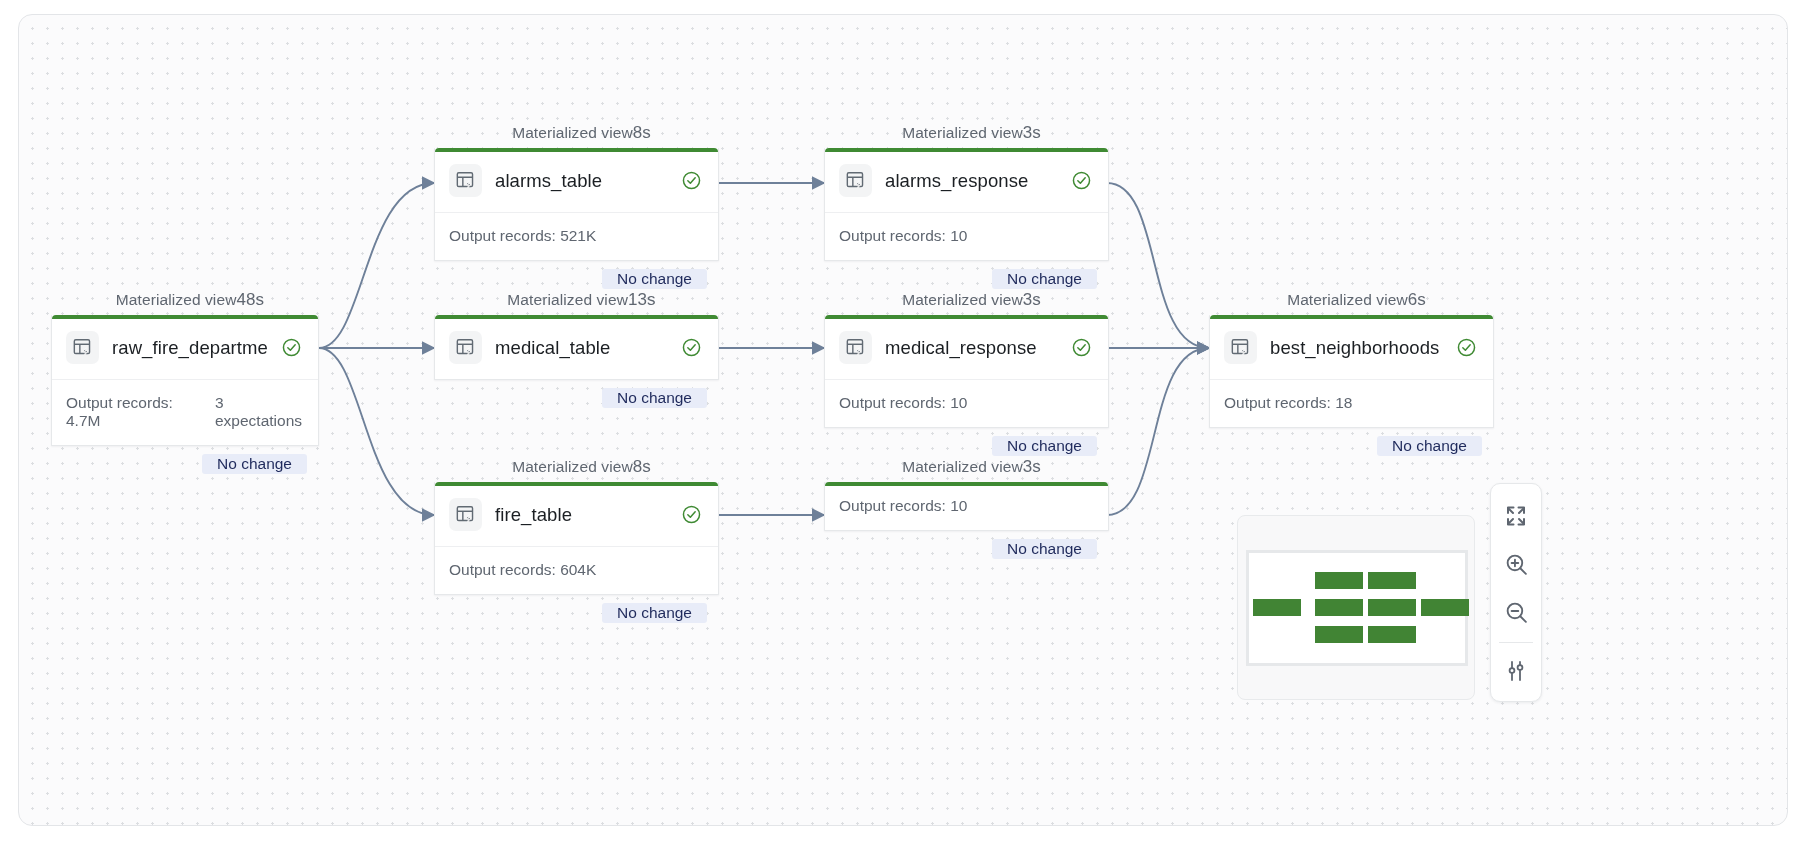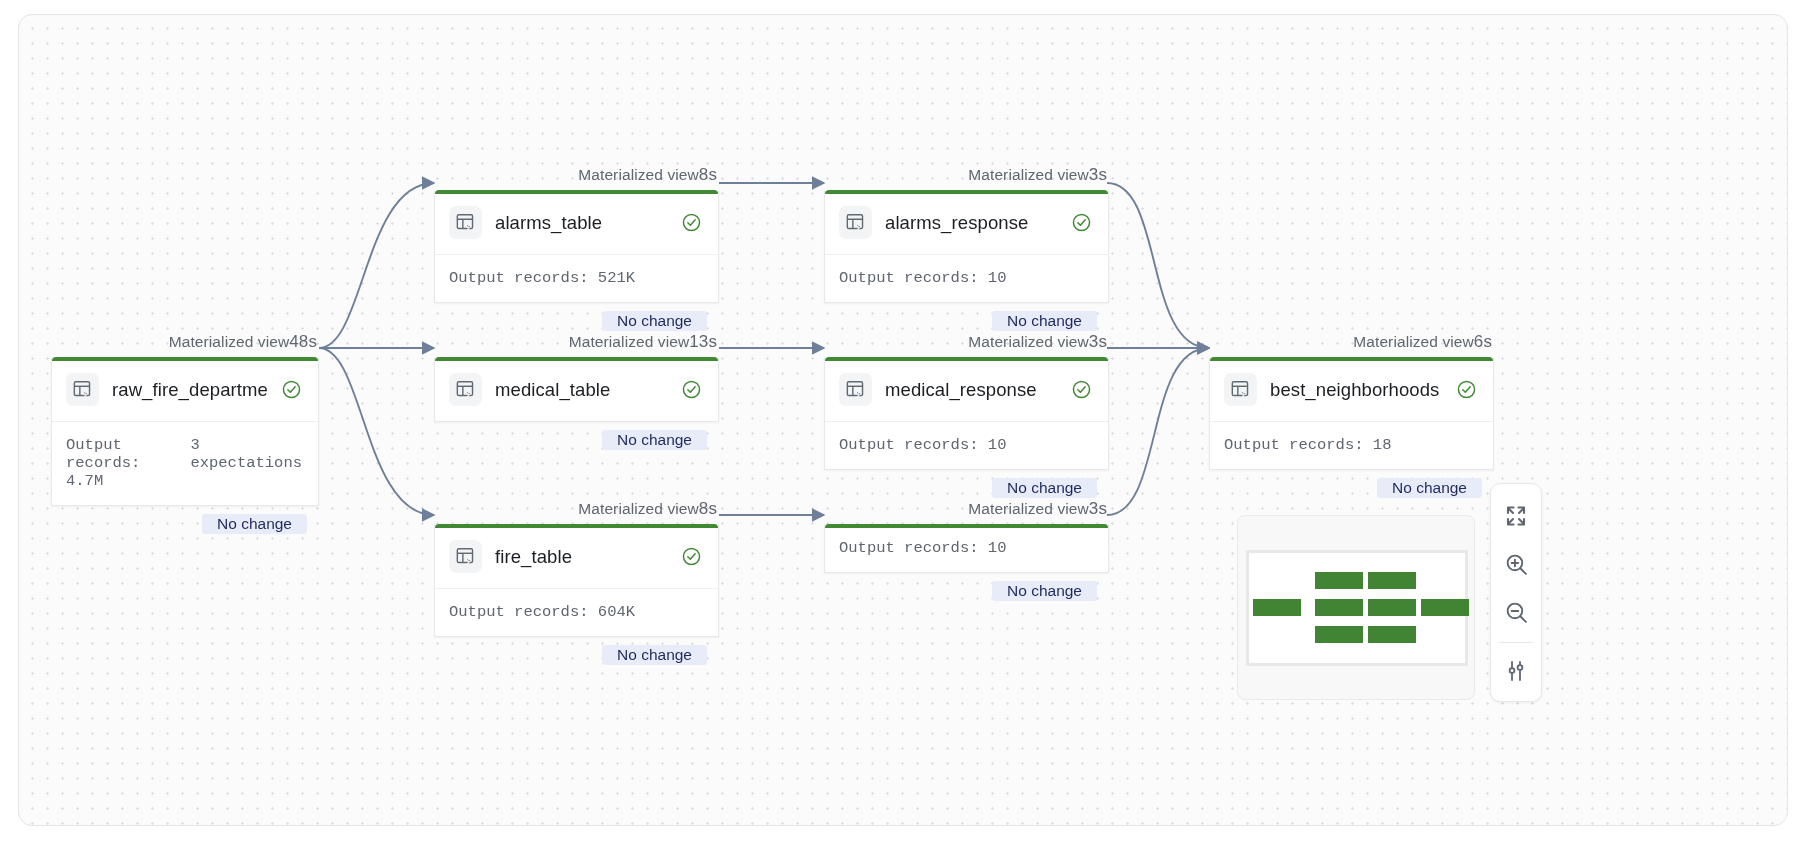--- a/index.html
+++ b/index.html
@@ -22,23 +22,23 @@
     background-position: 6px 6px;
     overflow: hidden;
   }
 
   #edges { position: absolute; left: 0; top: 0; width: 1770px; height: 812px; pointer-events: none; }
 
   
   .node-group { position: absolute; }
 
   .node-header {
-    display: flex; justify-content: flex-end; align-items: baseline;
+    display: flex; justify-content: center; align-items: baseline;
     padding: 0 2px 5px 12px;
-    font-size: 15.5px; color: #5f6670; letter-spacing: .1px; margin-top: 42px;
+    font-size: 15.5px; color: #5f6670; letter-spacing: .1px;
   }
   .node-header .dur { font-size: 17px; color: #5f6670; }
 
   .node-card {
     background: #ffffff;
     border: 1px solid #e6e8ea;
     border-top: none;
     border-radius: 1px;
     box-shadow: 0 1px 2px rgba(16,24,40,.05);
     overflow: hidden;
@@ -64,21 +64,21 @@
     flex: 1 1 auto;
     font-size: 18.5px; color: #1b1f23; letter-spacing: .1px;
     white-space: nowrap; overflow: hidden;
   }
   .check-icon { flex: 0 0 auto; display: flex; }
 
   .node-body {
     border-top: 1px solid #eeeff1;
     padding: 14px 16px 15px 14px;
     display: flex; align-items: baseline; gap: 26px;
-    font-size: 15.5px; color: #5f6670; font-family: Liberation Mono, monospace;
+    font-size: 15.5px; color: #5f6670;
   }
 
   .node-footer {
     display: flex; justify-content: flex-end;
     padding-top: 8px; padding-right: 12px;
   }
   .no-change-badge {
     font-size: 15.5px; color: #1f2a5c;
     background: #e8ecf8; border-radius: 3px;
     padding: 1px 15px;

